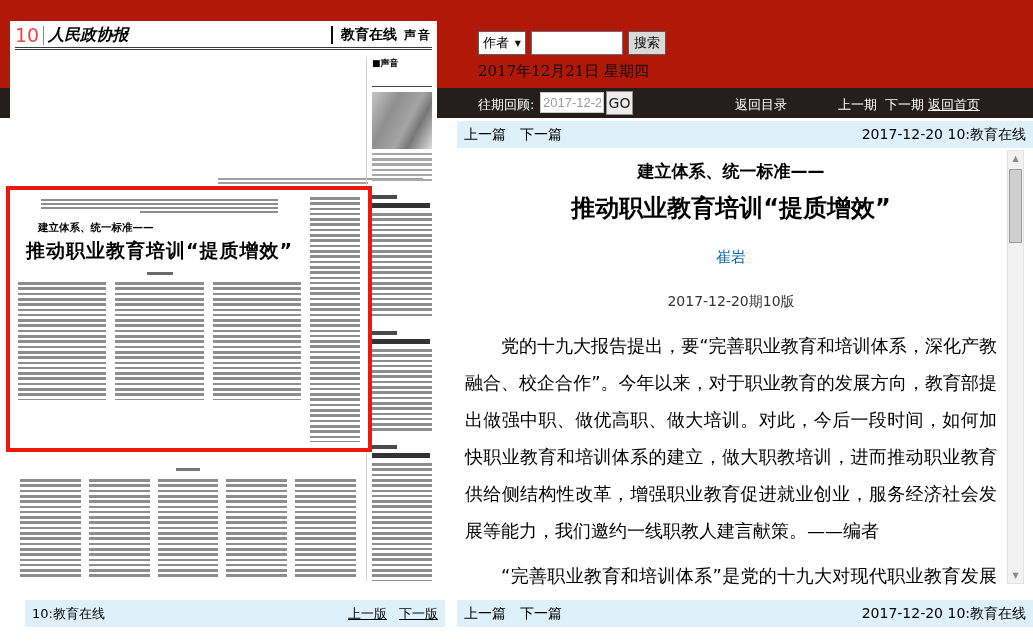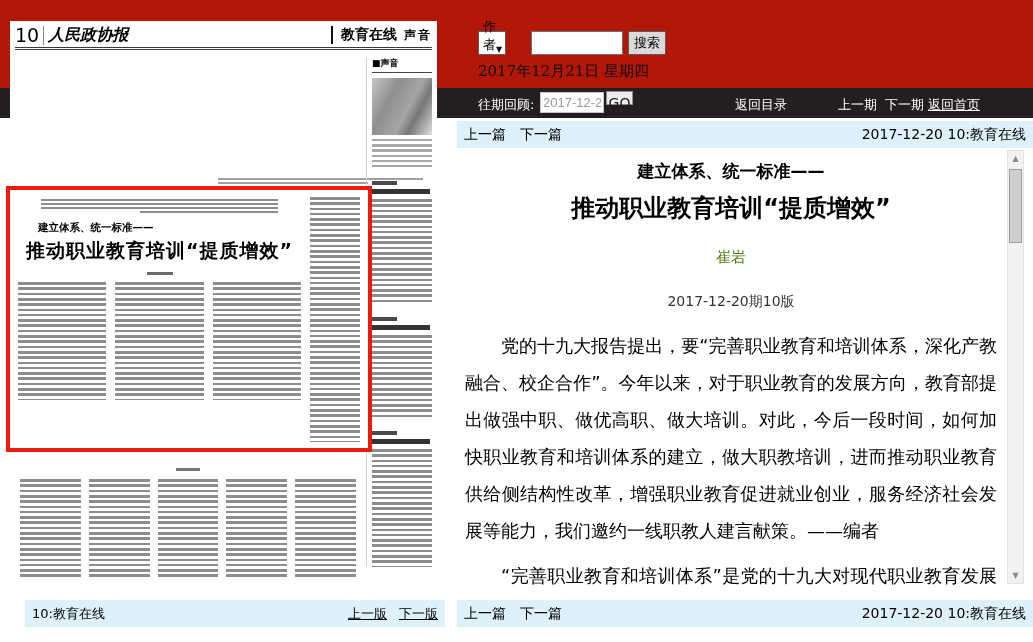--- a/index.html
+++ b/index.html
@@ -6,48 +6,48 @@
   html,body { width:1033px; height:642px; }
   body {
     position:relative; overflow:hidden; background:#ffffff;
     font-family:"DejaVu Sans","Liberation Sans",sans-serif; color:#000;
   }
   
   .band-red  { position:absolute; left:0; top:0;  width:1033px; height:88px;  background:#b21808; }
   .band-dark { position:absolute; left:0; top:88px; width:1033px; height:30px; background:#241f1e; }
 
   
-  .search-select { position:absolute; left:478px; top:31px; width:28px; height:24px; background:#fff;
-    border:1px solid #5f5f5f; font-size:13px; display:flex; align-items:flex-end; justify-content:space-between;
+  .search-select { position:absolute; left:478px; top:31px; width:48px; height:24px; background:#fff;
+    border:1px solid #5f5f5f; font-size:13px; display:flex; align-items:center; justify-content:space-between;
     padding:0 4px; z-index:5; cursor:default; }
   .search-select .chev { font-size:8px; color:#111; }
   .search-input { position:absolute; left:531px; top:31px; width:92px; height:24px; border:1px solid #6f6f6f;
     background:#fff; z-index:5; font-size:13px; padding:0 3px; }
   .search-btn { position:absolute; left:628px; top:31px; height:24px; padding:0 5px; background:#d9d9d9;
     border:1px solid #5a5a5a; font-size:13px; z-index:5; line-height:22px; }
   .date-line { position:absolute; left:478px; top:62px; font-size:15px; color:#0d0d0d; z-index:5;
     font-family:"DejaVu Serif","Liberation Serif",serif; }
 
   
   .nb { position:absolute; left:0; top:88px; width:1033px; height:30px; z-index:5; color:#fff; font-size:13px; }
   .nb .nb-label { position:absolute; left:478px; top:8px; }
   .nb .nb-input { position:absolute; left:540px; top:4px; width:64px; height:21px; background:#fff;
     border:1px solid #c9c9c9; color:#9a9a9a; font-size:13px; padding:0 2px; }
-  .nb .nb-go { position:absolute; left:606px; top:3px; width:27px; height:14px; background:#ececec;
+  .nb .nb-go { position:absolute; left:606px; top:3px; width:27px; height:24px; background:#ececec;
     border:1px solid #8f8f8f; color:#1a1a1a; font-size:14px; text-align:center; line-height:22px; }
   .nb .nb-cat  { position:absolute; left:735px; top:8px; }
   .nb .nb-prev { position:absolute; left:838px; top:8px; }
   .nb .nb-next { position:absolute; left:885px; top:8px; }
   .nb .nb-home { position:absolute; left:928px; top:8px; text-decoration:underline; cursor:pointer; }
 
   
   .paper { position:absolute; left:10px; top:21px; width:427px; height:577px; background:#fff; z-index:2; }
   .mast { position:absolute; top:2px; left:5px; right:5px; height:27px; border-bottom:3px double #3a3a3a;
     display:flex; align-items:center; }
-  .pageno { font-size:19px; color:#000000; }
+  .pageno { font-size:19px; color:#ef4444; }
   .mast-div { width:1px; height:19px; background:#8a8a8a; margin:0 4px; }
   .mast-name { font-size:16px; font-weight:bold; font-style:italic;
     font-family:"DejaVu Serif","Liberation Serif",serif; }
   .mast-eds { width:92px; margin-left:10px; }
   .mast-info { width:78px; margin-right:8px; }
   .tiny-bar { height:2px; background:#9a9a9a; margin:2px 0; }
   .mast-banner { font-weight:bold; font-size:14px; border-left:2px solid #111; padding-left:8px;
     font-family:"DejaVu Serif","Liberation Serif",serif; }
   .mast-tag { font-weight:bold; font-size:12px; margin-left:7px; letter-spacing:2px; }
 
@@ -59,21 +59,21 @@
   .ta-text { width:196px; }
   .ta-kick { height:3px; width:170px; background:#8d8d8d; margin:2px 0 5px; }
   .ta-title { font-size:9.5px; font-weight:bold; white-space:nowrap; letter-spacing:-0.4px; }
   .ta-cols { display:flex; gap:7px; margin-top:6px; }
   .ta-cols > div { flex:1; height:86px; }
   .ta-photo { flex:1; height:115px; }
   .ta-caption { position:absolute; top:155px; left:208px; width:212px; }
   .ta-caption .tiny-bar { background:#9f9f9f; }
 
   .sb { position:absolute; top:36px; left:356px; width:66px; border-left:1px solid #d2d2d2; padding-left:5px; }
-  .sb-head { font-size:9px; font-weight:bold; border-bottom:1px solid #444; padding-bottom:2px; }
+  .sb-head { font-size:9px; font-weight:bold; border-bottom:1px solid #444; padding-bottom:16px; }
   .sb-photo { height:57px; margin:5px 0 4px; }
   .sb-cap { height:30px; }
   .h-bar  { height:4px; background:#4a4a4a; width:42%; margin-top:12px; }
   .h-bar2 { height:5px; background:#333; width:96%; margin-top:4px; margin-bottom:5px; }
   .sb-t1 { height:106px; } .sb-t2 { height:84px; } .sb-t3 { height:118px; }
 
   .red-box { position:absolute; left:-4px; top:165px; width:366px; height:266px; border:4px solid #ec1a0e;
     background:#fff; display:flex; padding:7px 8px 6px; gap:9px; }
   .rb-main { flex:1; }
   .rb-intro { width:84%; margin:1px auto 8px; }
@@ -100,21 +100,21 @@
   .plink { cursor:pointer; margin-right:14px; }
 
   .art-topbar { position:absolute; left:457px; top:121px; width:576px; height:27px; font-size:14px; }
   .art-botbar { position:absolute; left:457px; top:600px; width:576px; height:27px; font-size:14px; }
 
   
   .art { position:absolute; left:457px; top:148px; width:548px; height:452px; background:#fff;
     overflow:hidden; text-align:center; }
   .a-kicker { margin-top:12px; font-size:17px; font-weight:bold; }
   .a-title  { margin-top:9px;  font-size:24px; font-weight:bold; }
-  .a-author { margin-top:24px; font-size:15px; color:#4d7c0f; }
+  .a-author { margin-top:24px; font-size:15px; color:#0369a1; }
   .a-issue  { margin-top:26px; font-size:14px; color:#333; }
   .a-body { text-align:justify; margin-top:16px; font-size:18px; line-height:37px; color:#000; }
   .a-body p { text-indent:2em; margin:8px; }
 
   
   .vsb { position:absolute; left:1007px; top:150px; width:17px; height:434px; background:#f2f2f2;
     border:1px solid #e3e3e3; z-index:6; }
   .vsb .arr { position:absolute; left:0; width:15px; height:15px; text-align:center; font-size:8px;
     color:#8a8a8a; line-height:15px; cursor:pointer; }
   .vsb .up { top:0; } .vsb .down { bottom:0; }

